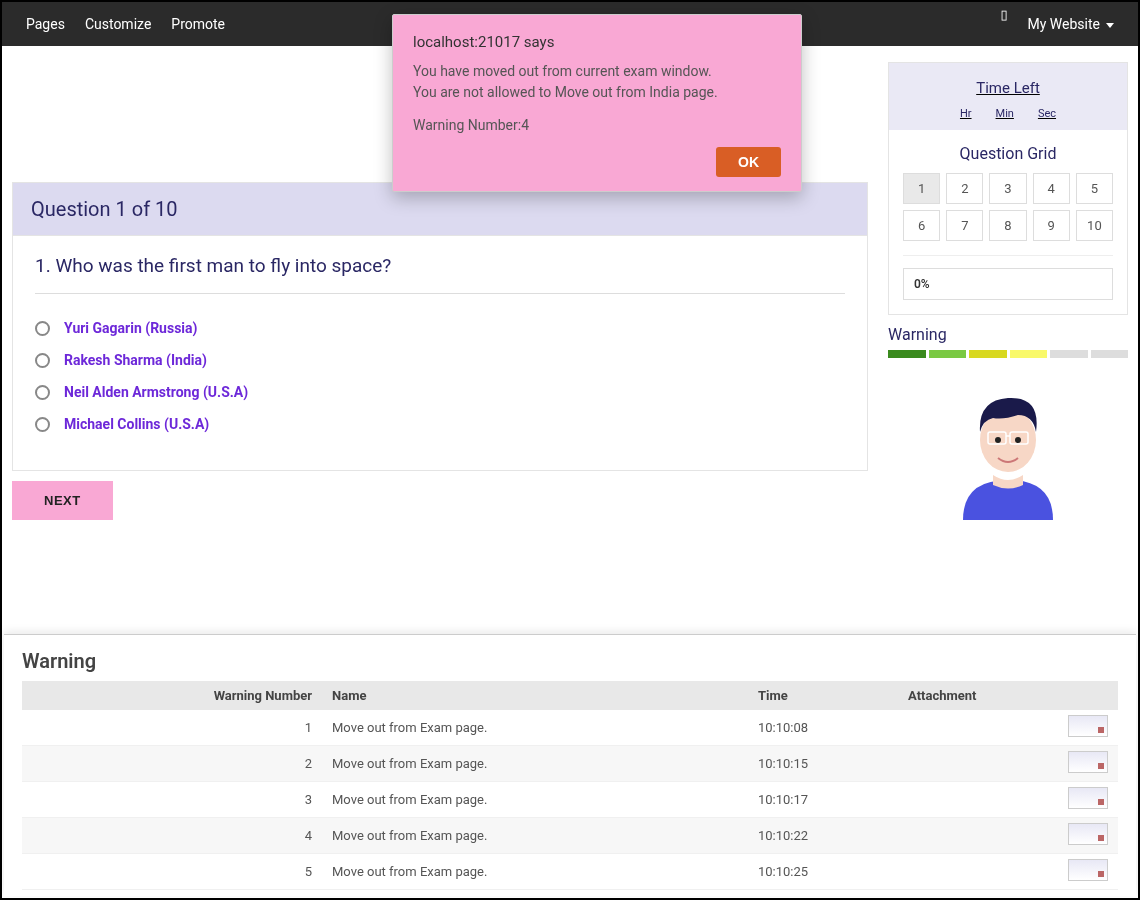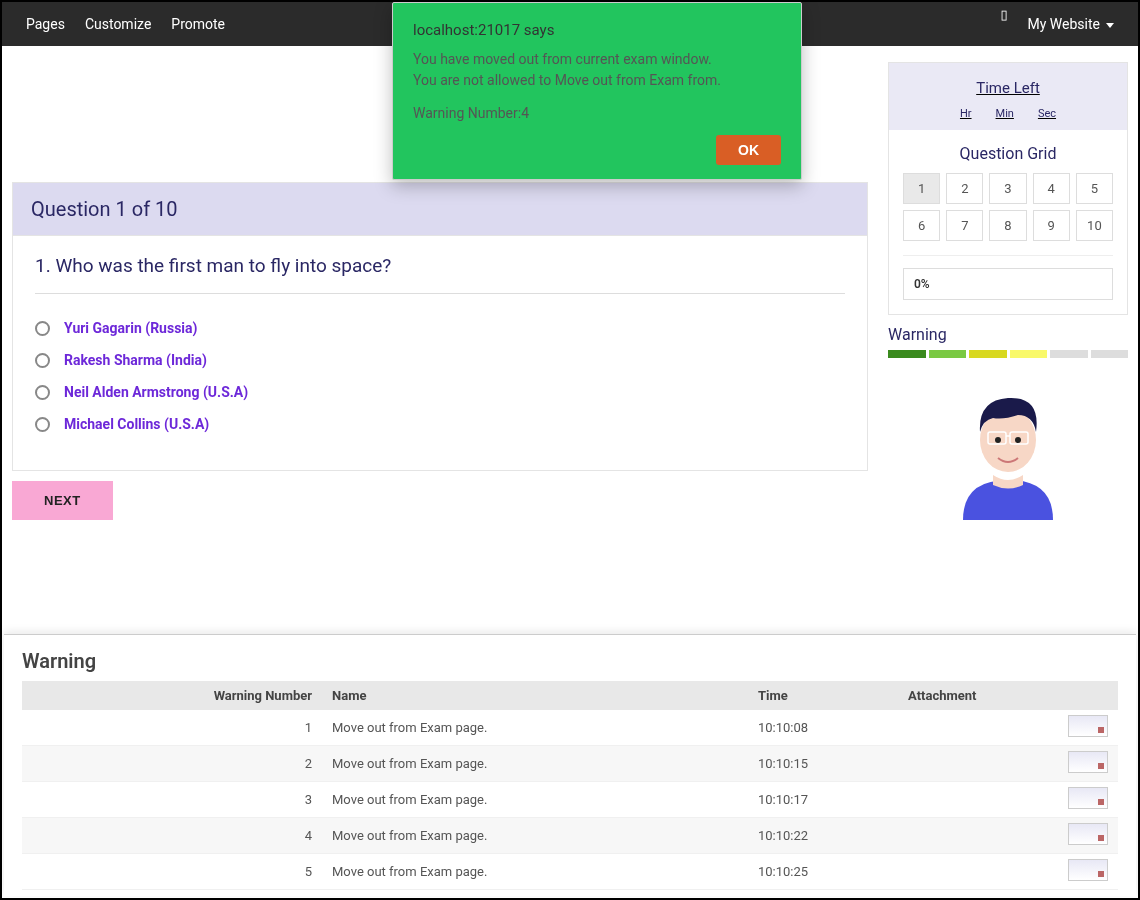--- a/index.html
+++ b/index.html
@@ -53,21 +53,21 @@
   .warn-heading { font-size: 20px; color: #444; font-weight: 600; margin-bottom: 8px; }
   .wtable { width: 100%; border-collapse: collapse; font-size: 13px; }
   .wtable th { background: #e8e8e8; color: #444; font-weight: 700; text-align: left; padding: 7px 10px; }
   .wtable th.r { text-align: right; }
   .wtable td { padding: 5px 10px; color: #555; border-bottom: 1px solid #f0f0f0; }
   .wtable tbody tr:nth-child(even) td { background: #f7f7f7; }
   .wtable td.r { text-align: right; }
   .thumb { width: 40px; height: 22px; background: linear-gradient(#e8e8f5, #fff); border: 1px solid #ccc; display: inline-block; position: relative; }
   .thumb::after { content:""; position:absolute; right:3px; bottom:3px; width:6px; height:6px; background:#b66; }
   
-  .modal { position: absolute; top: 0; left: 390px; width: 410px; background: #22c55e; border: 1px solid #ccc; box-shadow: 0 6px 18px rgba(0,0,0,0.25); padding: 18px 20px 14px 20px; border-radius: 2px; z-index: 100; }
+  .modal { position: absolute; top: 12px; left: 390px; width: 410px; background: #f9a8d4; border: 1px solid #ccc; box-shadow: 0 6px 18px rgba(0,0,0,0.25); padding: 18px 20px 14px 20px; border-radius: 2px; z-index: 100; }
   .modal-title { font-size: 15px; color: #333; margin-bottom: 10px; }
   .modal-body { font-size: 14px; color: #555; line-height: 1.5; }
   .modal-warn { margin-top: 14px; font-size: 14px; color: #555; }
   .modal-foot { text-align: right; margin-top: 14px; }
   .ok-btn { background: #d95e25; color: #fff; border: none; padding: 7px 22px; font-size: 14px; font-weight: 600; border-radius: 3px; cursor: pointer; }
 </style>
 </head>
 <body>
 
 <div class="topbar">
@@ -208,19 +208,19 @@
         <td class="r"><span class="thumb"></span></td>
       </tr>
     </tbody>
   </table>
 </div>
 
 <div class="modal">
   <div class="modal-title">localhost:21017 says</div>
   <div class="modal-body">
     <div>You have moved out from current exam window.</div>
-    <div>You are not allowed to Move out from Exam from.</div>
+    <div>You are not allowed to Move out from India page.</div>
   </div>
   <div class="modal-warn">Warning Number:4</div>
   <div class="modal-foot">
     <button class="ok-btn">OK</button>
   </div>
 </div>
 
 </body></html>

